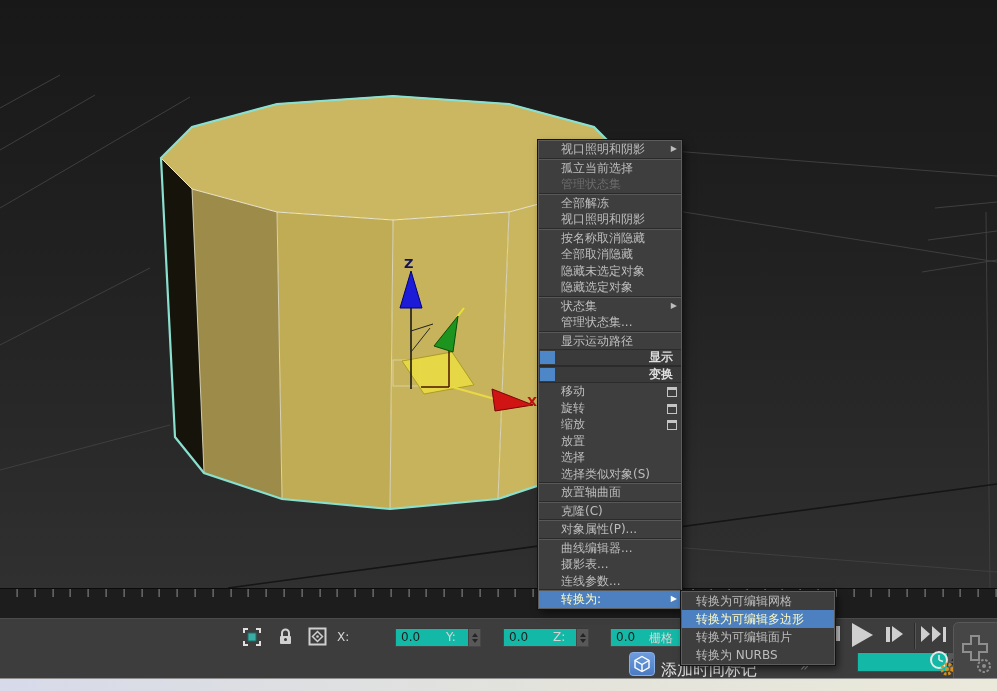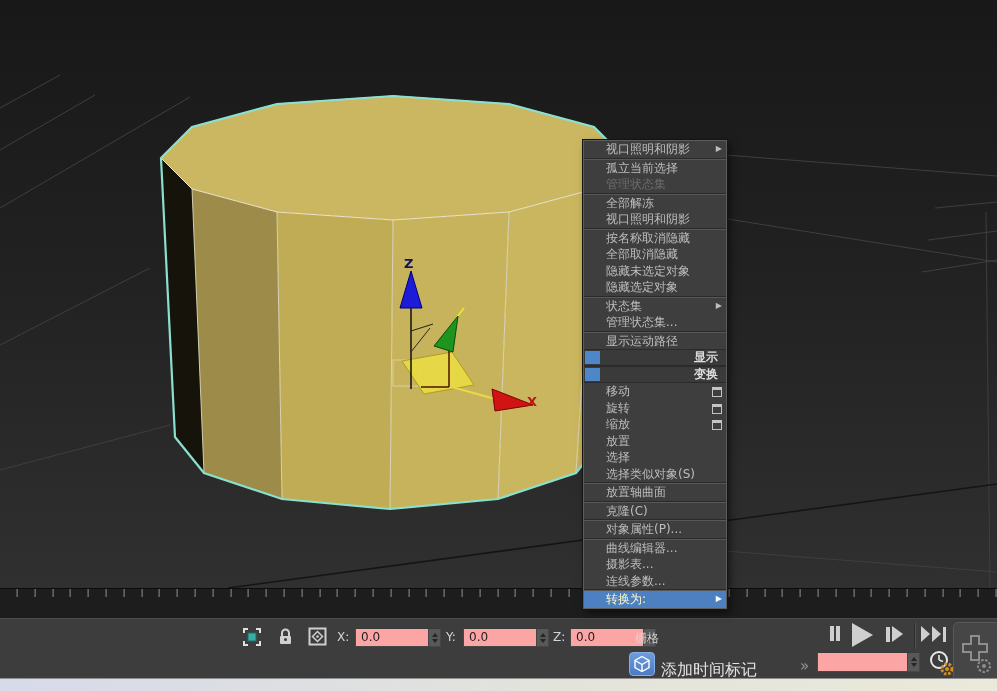--- a/index.html
+++ b/index.html
@@ -14,22 +14,22 @@
   
   .ruler{position:absolute;left:0;top:589px;width:997px;height:29px;background:#1d1d1d;}
   .ruler .ticks{position:absolute;left:0;top:0;width:100%;height:8px;
     background-image:repeating-linear-gradient(to right,#8f8f8f 0,#8f8f8f 1px,transparent 1px,transparent 17.8px);
     background-position:16.6px 0;}
   .tick-num{position:absolute;top:9px;transform:translateX(-50%);font-size:13px;color:#cfcfcf;}
 
   
   .trackbar{position:absolute;left:0;top:618px;width:997px;height:60px;background:#3d3d3d;border-top:1px solid #4b4b4b;}
   .tb-label{position:absolute;font-size:12px;color:#d5d5d5;}
-  .field{position:absolute;height:19px;background:#fca5a5;border:1px solid #474747;border-top-color:#393939;
-         box-sizing:border-box;color:#1f1f1f;font-size:12px;line-height:17px;padding-left:5px;}
+  .field{position:absolute;height:19px;background:#14b8a6;border:1px solid #474747;border-top-color:#393939;
+         box-sizing:border-box;color:#1f1f1f;font-size:12px;line-height:17px;padding-left:5px;margin-left:40px;}
   .spin{position:absolute;right:0;top:0;bottom:0;width:11px;background:#585858;border-left:1px solid #454545;
         display:flex;flex-direction:column;align-items:center;justify-content:center;gap:2px;}
   .spin .up{width:0;height:0;border-left:3px solid transparent;border-right:3px solid transparent;border-bottom:4px solid #252525;}
   .spin .dn{width:0;height:0;border-left:3px solid transparent;border-right:3px solid transparent;border-top:4px solid #252525;}
 
   .pb{position:absolute;display:flex;align-items:center;gap:2px;}
   .bar{display:inline-block;width:4px;height:15px;background:#cfcfcf;}
   .bar3{display:inline-block;width:3px;height:15px;background:#cfcfcf;}
   .tri{display:inline-block;width:0;height:0;border-top:8px solid transparent;border-bottom:8px solid transparent;border-left:11px solid #cfcfcf;}
   .tri-big{display:inline-block;width:0;height:0;border-top:12px solid transparent;border-bottom:12px solid transparent;border-left:21px solid #cfcfcf;}
@@ -41,21 +41,21 @@
   .timetag{position:absolute;left:661px;top:41px;font-size:16px;color:#e3e3e3;}
   .keymode{position:absolute;left:800px;top:38px;color:#9a9a9a;font-size:15px;letter-spacing:-2px;}
   .navcross{position:absolute;left:953px;top:3px;}
 
   
   .listener{position:absolute;left:0;top:678px;width:997px;height:13px;
             background:linear-gradient(90deg,#d7dae9,#e3e3dc 55%,#eae9da);border-top:1px solid #8f8f8f;box-sizing:border-box;}
 
   
   .menu{position:absolute;background:#3e3e3e;border:1px solid #5d5d5d;box-shadow:0 0 0 1px #141414,3px 4px 8px rgba(0,0,0,.55);z-index:10;}
-  .menu-main{left:538px;top:140px;width:142px;margin-left:45px;}
+  .menu-main{left:538px;top:140px;width:142px;}
   .menu-sub{left:681px;top:591px;width:152px;}
   .mitem{position:relative;height:16.5px;line-height:16.5px;padding:0 16px 0 22px;font-size:12px;color:#bdbdbd;white-space:nowrap;overflow:hidden;}
   .menu-sub .mitem{height:18px;line-height:18px;padding-left:14px;}
   .mitem.disabled .mlabel{color:#6b6b6b;}
   .mitem.highlight{background:#4c80c1;color:#fff;}
   .mitem.highlight .mlabel{color:#fef9c3;}
   .mitem.header{height:15px;line-height:15px;text-align:right;padding:0 8px 0 34px;color:#dedede;font-weight:bold;
                 border-top:1px solid #2b2b2b;border-bottom:1px solid #2b2b2b;background:#3a3a3a;font-family:Liberation Serif, serif;}
   .hdr-block{display:none;position:absolute;left:1px;top:1px;bottom:1px;width:15px;background:#4d87c7;}
   .arrow{position:absolute;right:4px;top:0;font-size:8px;visibility:hidden;}
@@ -198,21 +198,21 @@
 
     <span class="tb-label" style="left:553px;top:11px;">Z:</span>
     <div class="field" style="left:570px;top:9px;width:86px;">
       <span>0.0</span>
       <span class="spin">
           <span class="up"></span>
           <span class="dn"></span>
         </span>
     </div>
 
-    <span class="tb-label" style="left:635px;top:11px;">栅格</span>
+    <span class="tb-label" style="left:649px;top:11px;">栅格</span>
 
     <span class="pb" style="left:830px;top:7px;">
         <span class="bar"></span>
         <span class="bar"></span>
       </span>
     <span class="pb" style="left:852px;top:4px;">
         <span class="tri-big"></span>
       </span>
     <span class="pb" style="left:886px;top:7px;">
         <span class="bar"></span>
@@ -432,14 +432,41 @@
       </div>
       <div class="sep"></div>
       <div class="mitem highlight">
         
         <span class="mlabel">转换为:</span>
         
         <span class="arrow" style="visibility: visible;">▶</span>
       </div>
     </div>
 
+  <div class="menu menu-sub">
+
+  <div class="mitem">
+        
+        <span class="mlabel">转换为可编辑网格</span>
+        
+        
+      </div>
+      <div class="mitem highlight">
+        
+        <span class="mlabel">转换为可编辑多边形</span>
+        
+        
+      </div>
+      <div class="mitem">
+        
+        <span class="mlabel">转换为可编辑面片</span>
+        
+        
+      </div>
+      <div class="mitem">
+        
+        <span class="mlabel">转换为 NURBS</span>
+        
+        
+      </div>
+    </div>
 
 </div>
 
 </body></html>

